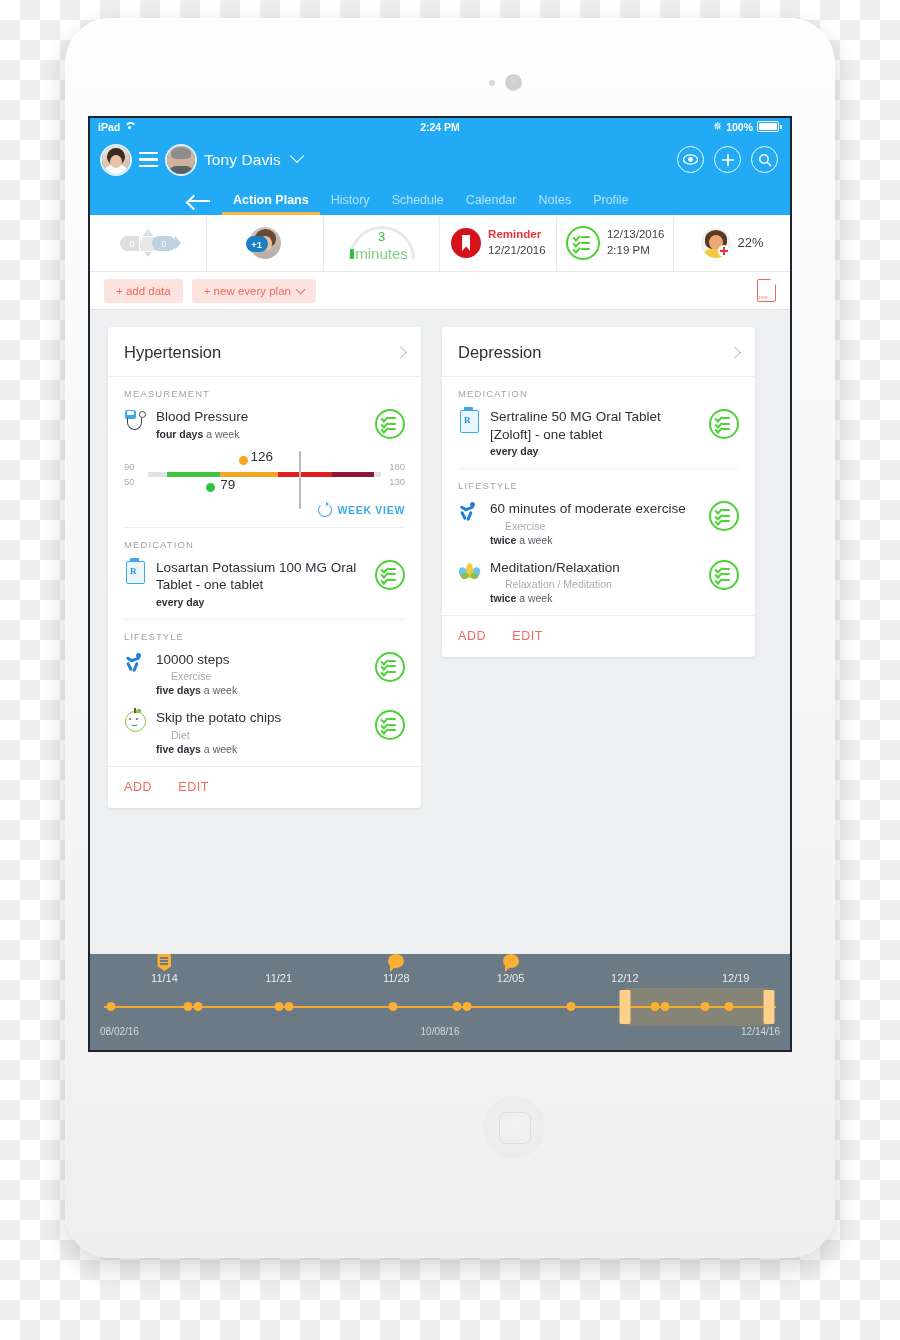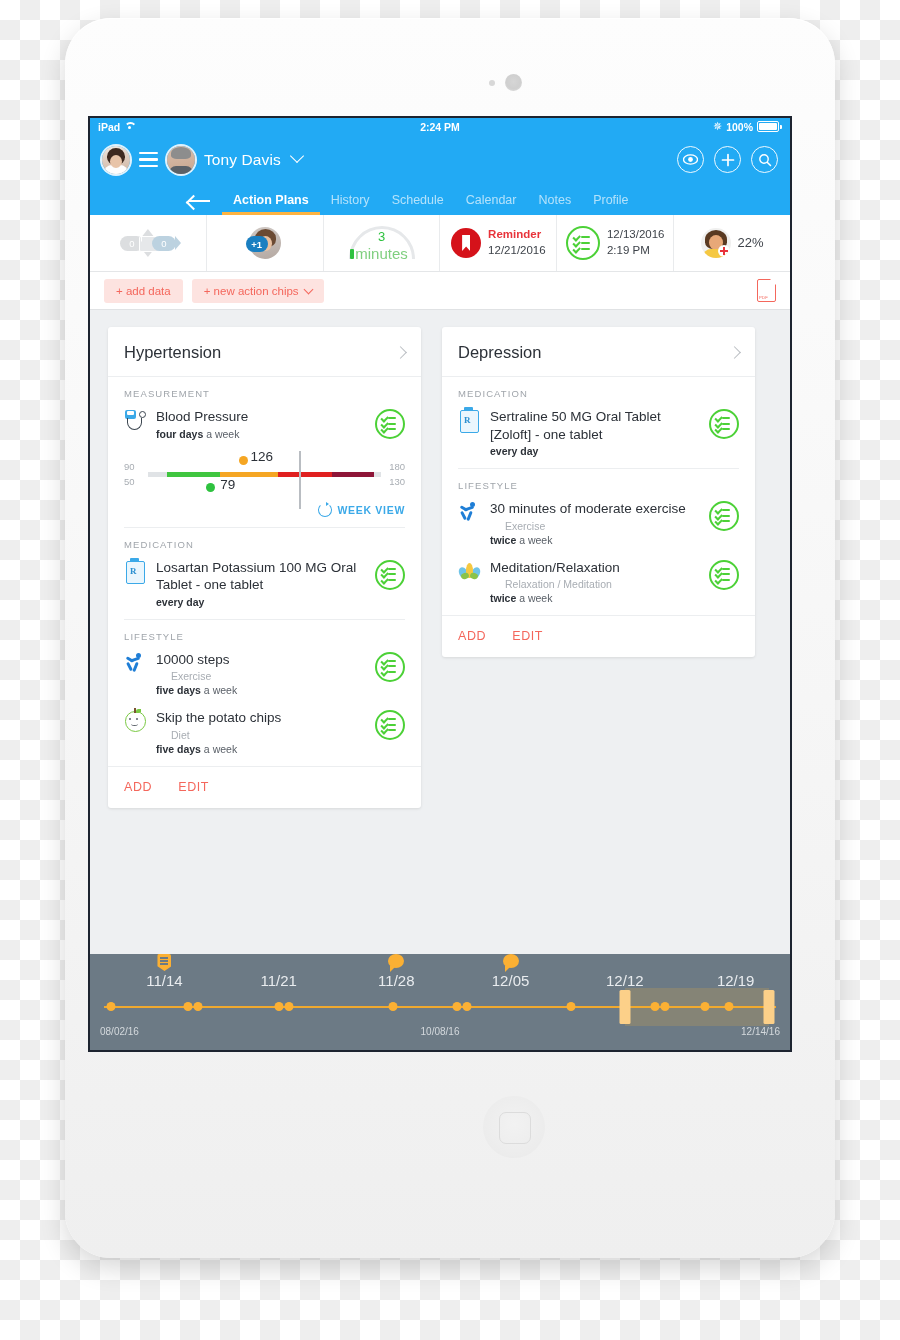--- a/index.html
+++ b/index.html
@@ -214,21 +214,21 @@
   .timeline{position:absolute;left:0;right:0;bottom:0;height:96px;background:#6c7a85;}
   .tl-icons{position:relative;height:18px;}
   .tl-ico{position:absolute;top:0;}
   .tl-note{width:14px;height:17px;background:#fbb034;border-radius:2px 2px 2px 2px;
            clip-path:polygon(0 0,100% 0,100% 72%,50% 100%,0 72%);position:relative;}
   .tl-note:before{content:"";position:absolute;left:3px;top:3px;width:8px;height:1.5px;background:#6c7a85;
                   box-shadow:0 3px 0 #6c7a85,0 6px 0 #6c7a85;}
   .tl-chat{width:16px;height:14px;background:#fbb034;border-radius:50%;position:relative;}
   .tl-chat:after{content:"";position:absolute;left:2px;bottom:-4px;border-top:6px solid #fbb034;border-right:6px solid transparent;}
   .tl-dates{position:relative;height:16px;}
-  .tl-date{position:absolute;font-size:15px;color:#e9ecef;transform:translateX(-50%);}
+  .tl-date{position:absolute;font-size:11px;color:#e9ecef;transform:translateX(-50%);}
   .tl-track{position:relative;height:38px;}
   .tl-line{position:absolute;left:14px;right:14px;top:18px;height:2.2px;background:#f0a92e;}
   .tl-pt{position:absolute;top:14px;width:9px;height:9px;border-radius:50%;background:#fbb034;transform:translateX(-50%);}
   .tl-sel{position:absolute;top:0;height:38px;background:rgba(251,176,52,.18);}
   .tl-handle{position:absolute;top:2px;width:11px;height:34px;background:#fcd089;border-radius:1.5px;transform:translateX(-50%);cursor:ew-resize;}
   .tl-foot{position:relative;height:16px;padding:0 10px;}
   .tl-foot span{font-size:10px;color:#d4d9dd;position:absolute;}
   .tl-foot .l{left:10px;} .tl-foot .c{left:50%;transform:translateX(-50%);} .tl-foot .r{right:10px;}
 </style>
 </head>
@@ -370,21 +370,21 @@
         <span>22%</span>
       </div>
     </div>
   </div>
 
   <div class="actionrow">
     <div class="pillbtn">
       <span>+ add data</span>
     </div>
     <div class="pillbtn">
-      <span>+ new action chips</span>
+      <span>+ new every plan</span>
       <span class="chev-sm"></span>
     </div>
     <div class="pdf-ico"></div>
   </div>
 
   <div class="content">
 
     <div class="card">
       <div class="card-head">
         <div class="card-title">Hypertension</div>
@@ -581,21 +581,21 @@
           <div class="row-ico">
             <div class="ico-run">
                 <div class="head"></div>
                 <div class="torso"></div>
                 <div class="arm"></div>
                 <div class="leg1"></div>
                 <div class="leg2"></div>
               </div>
           </div>
           <div class="row-body">
-            <div class="row-title">30 minutes of moderate exercise</div>
+            <div class="row-title">60 minutes of moderate exercise</div>
             <div class="row-sub">Exercise</div>
             <div class="row-freq">
               <b>twice</b><span> a week</span>
             </div>
           </div>
           <div class="checkcirc" style="width:26px;height:26px;margin-top:1px;">
             <span class="ck" style="left:4px;top:5px;"></span>
               <span class="ln" style="left:11px;top:6px;width:8px;"></span>
             <span class="ck" style="left:4px;top:10.5px;"></span>
               <span class="ln" style="left:11px;top:11.5px;width:8px;"></span>

